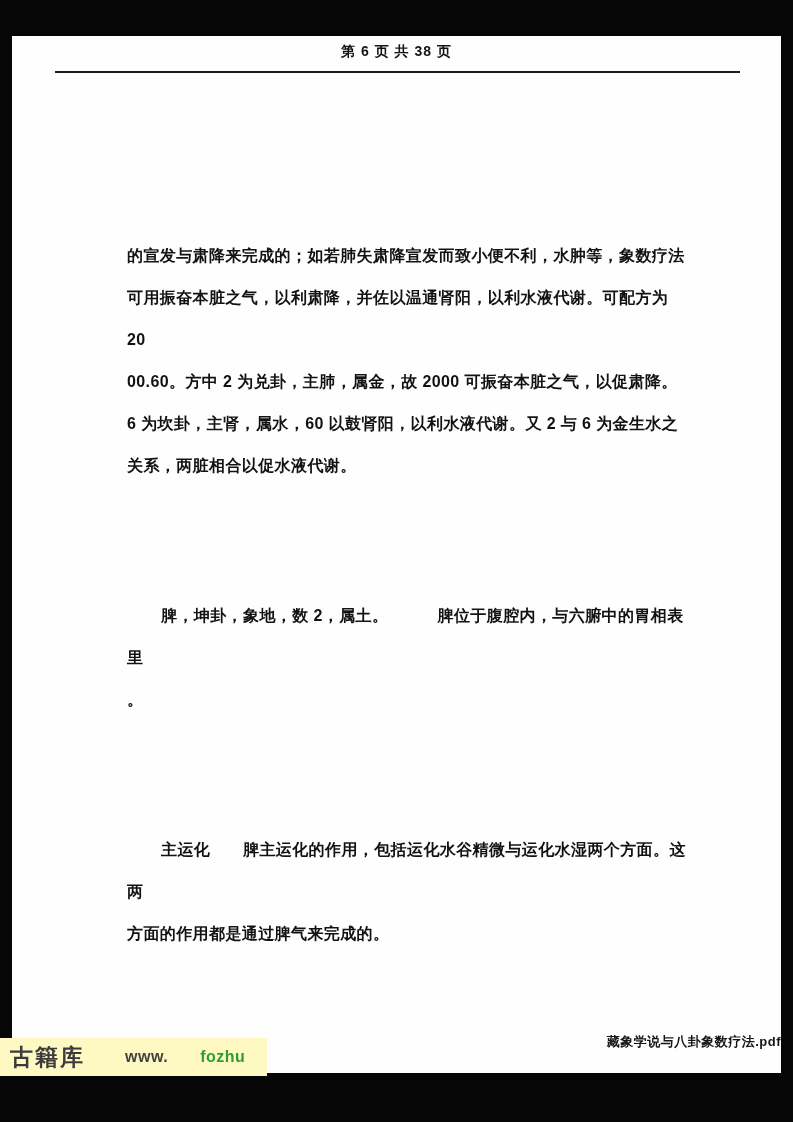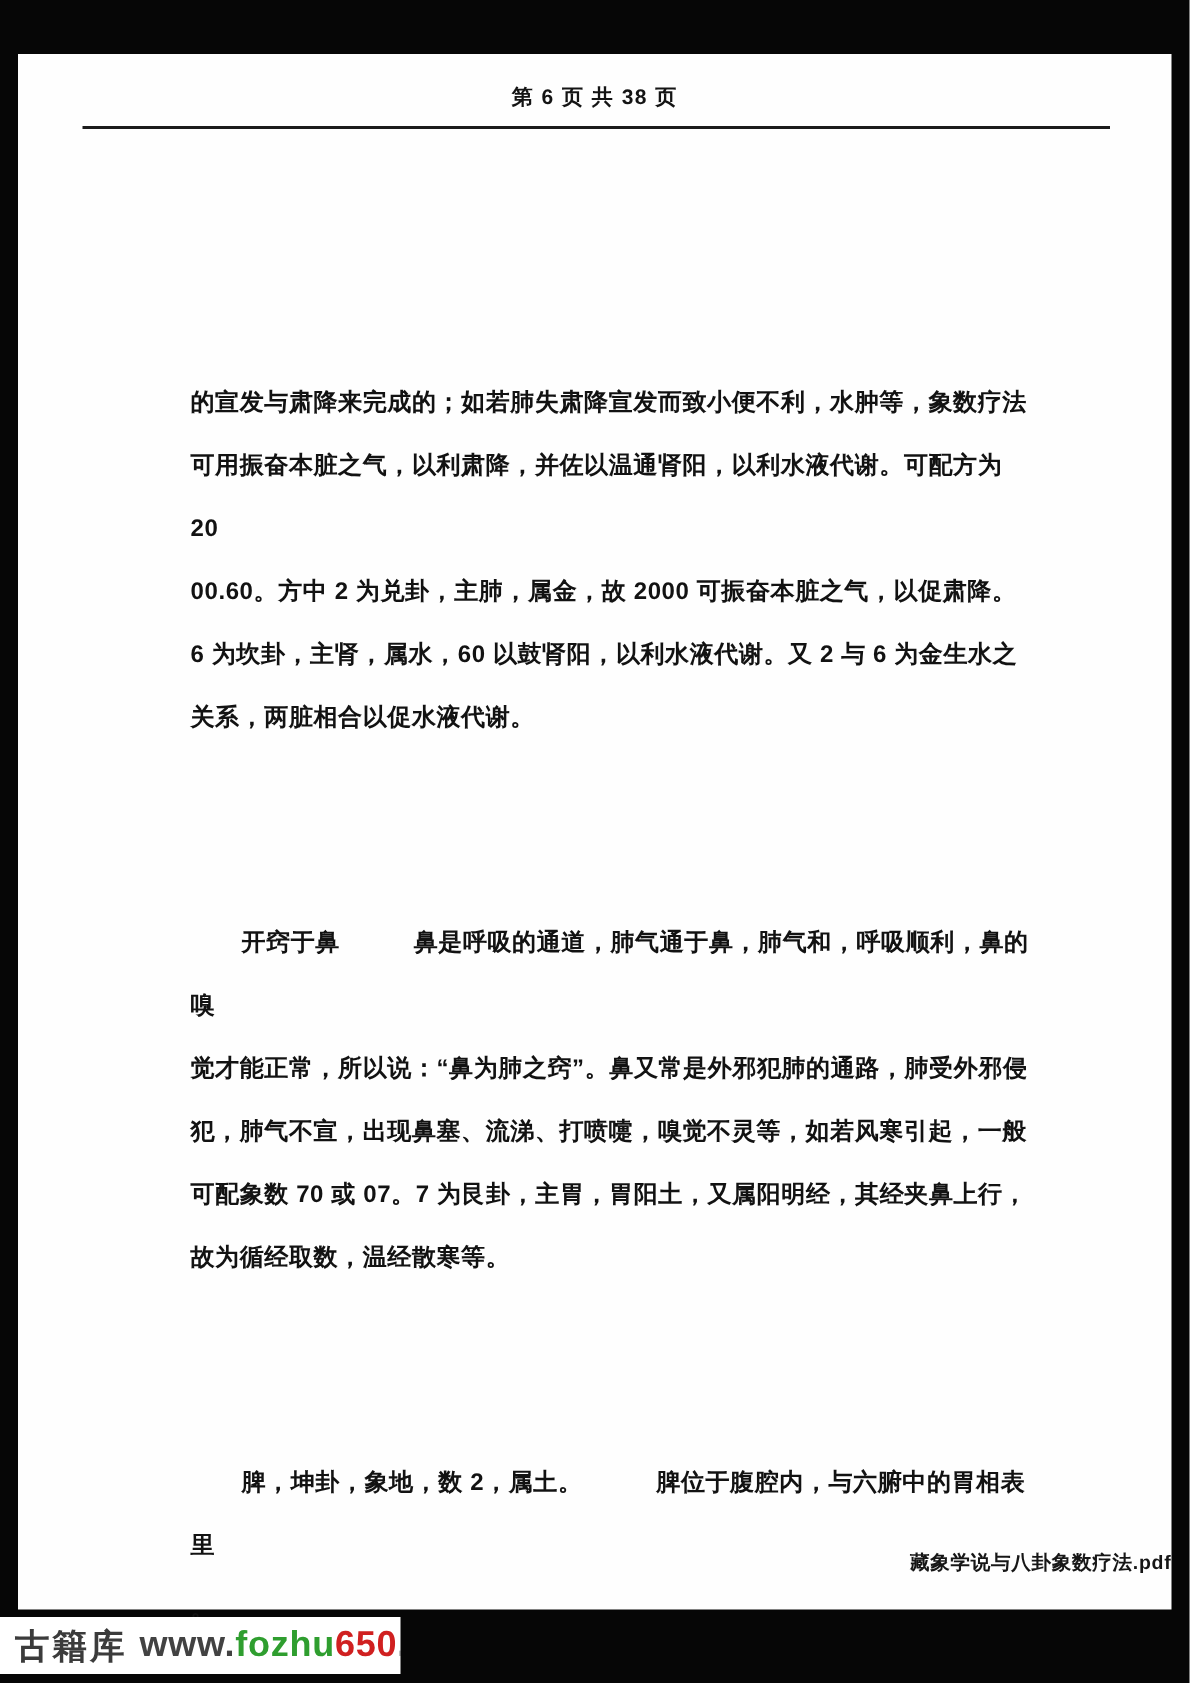--- a/index.html
+++ b/index.html
@@ -11,21 +11,21 @@
     overflow: hidden;
   }
   .page {
     position: absolute;
     left: 12px; top: 36px;
     width: 769px; height: 1037px;
     background: #fefefe;
   }
   .page-number {
     text-align: center;
-    padding-top: 20px;
+    padding-top: 7px;
     font-size: 14px;
     font-weight: 700;
     color: #141414;
     letter-spacing: 1px;
   }
   .header-rule {
     border: none;
     border-top: 2px solid #1c1c1c;
     margin: 10px 41px 0 43px;
     height: 0;
@@ -51,41 +51,42 @@
     position: absolute;
     left: 0; right: 0; bottom: 22px;
     text-align: right;
     font-size: 13px;
     font-weight: 700;
     color: #161616;
     letter-spacing: 0.5px;
   }
   .watermark-strip {
     position: absolute;
-    left: 0; top: 1078px;
+    left: 0; top: 1038px;
     width: 267px; height: 38px;
-    background: #ffffff;
+    background: #fef9c3;
     display: flex;
     align-items: center;
     white-space: nowrap;
     overflow: hidden;
     padding-left: 10px;
     box-sizing: border-box;
   }
   .wm-site {
     font-size: 23px;
     font-weight: 700;
     color: #3b3b3b;
     letter-spacing: 2px;
     margin-right: 8px;
   }
   .wm-url {
-    font-size: 24px;
+    font-size: 16px;
     font-weight: 700;
     letter-spacing: 0.5px;
+    margin-left: 32px;
   }
   .wm-www  { color: #424242; }
   .wm-green { color: #2f9e2f; }
   .wm-red   { color: #d02020; }
   .wm-com  { color: #4a4a4a; }
 </style>
 </head>
 <body>
 
 <div class="page">
@@ -93,25 +94,20 @@
   <div class="page-number">第 6 页 共 38 页</div>
 
   <hr class="header-rule">
 
   <div class="content">
     <p>的宣发与肃降来完成的；如若肺失肃降宣发而致小便不利，水肿等，象数疗法
 可用振奋本脏之气，以利肃降，并佐以温通肾阳，以利水液代谢。可配方为 20
 00.60。方中 2 为兑卦，主肺，属金，故 2000 可振奋本脏之气，以促肃降。
 6 为坎卦，主肾，属水，60 以鼓肾阳，以利水液代谢。又 2 与 6 为金生水之
 关系，两脏相合以促水液代谢。</p>
-    <p class="para-indent">开窍于鼻　　　鼻是呼吸的通道，肺气通于鼻，肺气和，呼吸顺利，鼻的嗅
-觉才能正常，所以说：“鼻为肺之窍”。鼻又常是外邪犯肺的通路，肺受外邪侵
-犯，肺气不宣，出现鼻塞、流涕、打喷嚏，嗅觉不灵等，如若风寒引起，一般
-可配象数 70 或 07。7 为艮卦，主胃，胃阳土，又属阳明经，其经夹鼻上行，
-故为循经取数，温经散寒等。</p>
     <p class="para-indent">脾，坤卦，象地，数 2，属土。　　　脾位于腹腔内，与六腑中的胃相表里
 。</p>
     <p class="para-indent">主运化　　脾主运化的作用，包括运化水谷精微与运化水湿两个方面。这两
 方面的作用都是通过脾气来完成的。</p>
     
   </div>
 
   <div class="pdf-footer">藏象学说与八卦象数疗法.pdf</div>
 
 </div>

